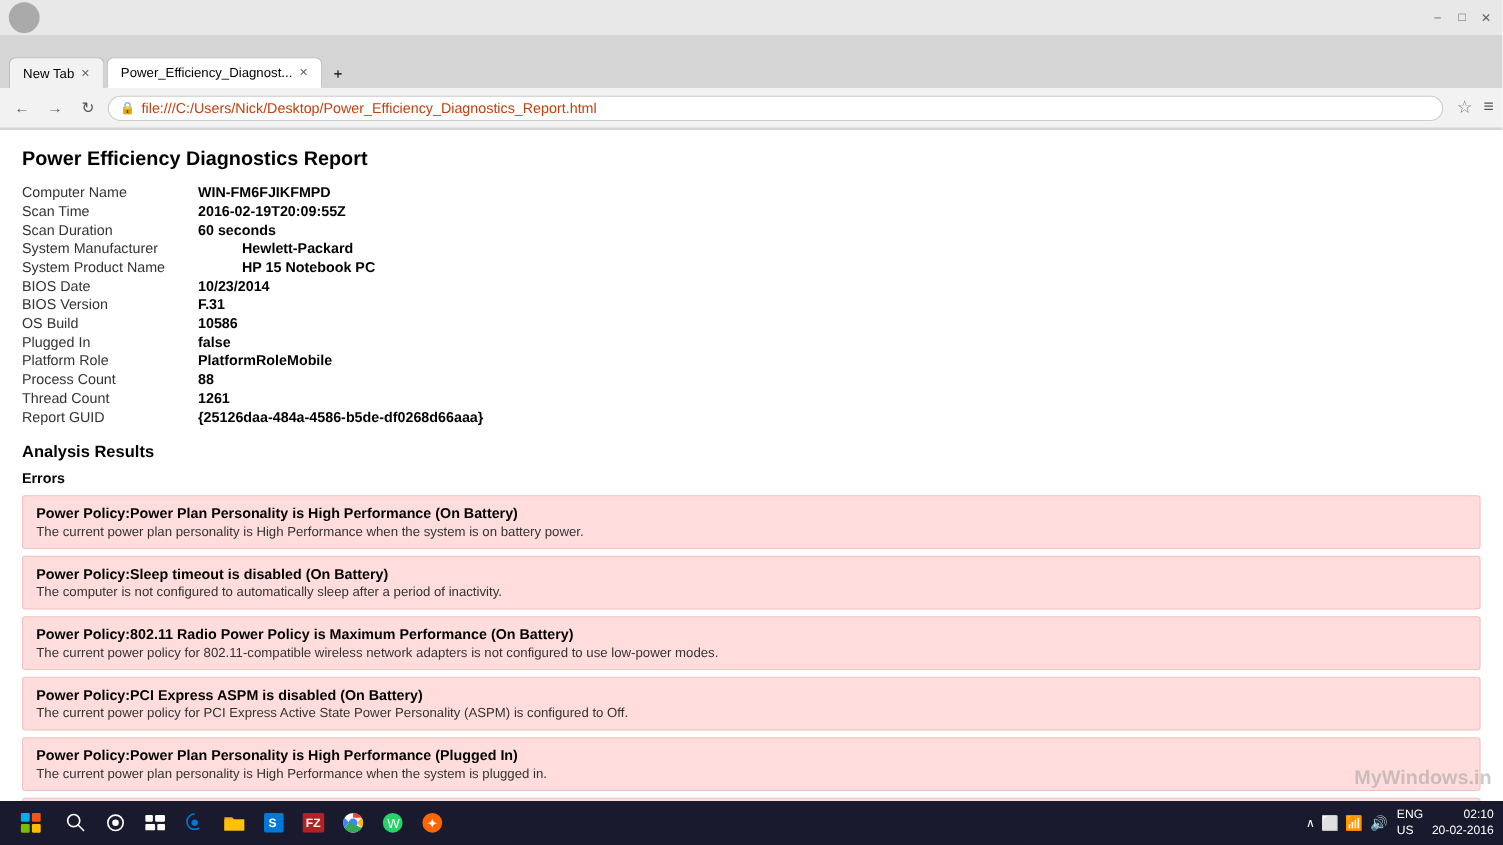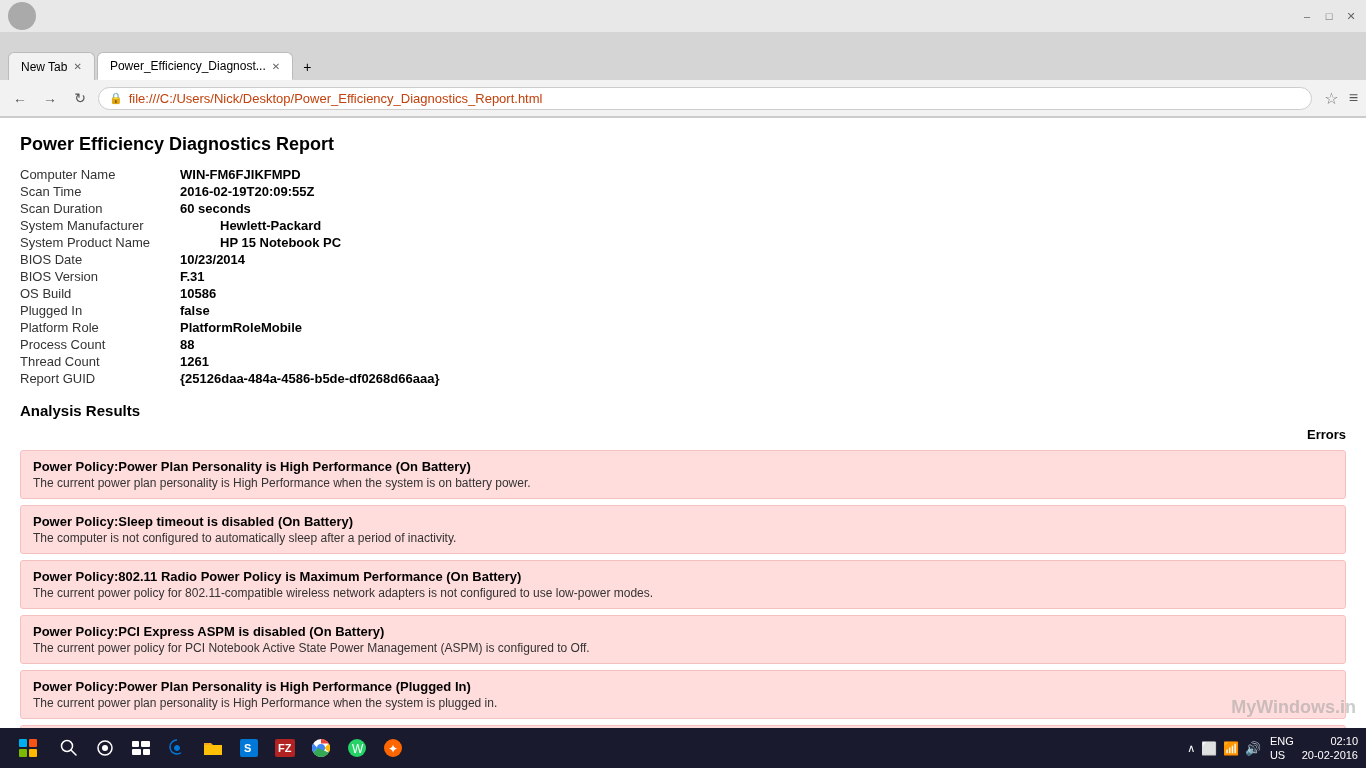--- a/index.html
+++ b/index.html
@@ -27,21 +27,21 @@
 
     
     .page-content { padding: 16px 20px; max-height: calc(768px - 32px - 28px - 40px - 40px); overflow-y: auto; }
     h1.report-title { font-size: 18px; font-weight: bold; margin-bottom: 12px; color: #000; }
     .info-table { margin-bottom: 16px; }
     .info-row { display: flex; margin-bottom: 2px; }
     .info-label { width: 160px; min-width: 160px; font-size: 13px; color: #333; }
     .info-value { font-size: 13px; color: #000; font-weight: 700; }
     .info-value.bold { font-weight: bold; padding-left: 40px; }
     h2.section-title { font-size: 15px; font-weight: bold; margin-bottom: 8px; margin-top: 8px; }
-    h3.subsection-title { font-size: 13px; font-weight: bold; margin-bottom: 8px; text-align: right; }
+    h3.subsection-title { font-size: 13px; font-weight: bold; margin-bottom: 8px; }
     .error-card { background: #ffdddd; border: 1px solid #f5c0c0; border-radius: 3px; padding: 8px 12px; margin-bottom: 6px; }
     .error-title { font-weight: bold; font-size: 13px; margin-bottom: 2px; }
     .error-desc { font-size: 12px; color: #333; }
 
     
     .taskbar { position: fixed; bottom: 0; left: 0; right: 0; height: 40px; background: #1a1a2e; display: flex; align-items: center; justify-content: space-between; padding: 0 8px; z-index: 100; }
     .taskbar-left { display: flex; align-items: center; gap: 6px; }
     .taskbar-icon { width: 30px; height: 30px; display: flex; align-items: center; justify-content: center; cursor: pointer; }
     .taskbar-right { display: flex; align-items: center; gap: 8px; font-size: 11px; color: #fff; }
     .systray { display: flex; align-items: center; gap: 6px; }
@@ -171,21 +171,21 @@
       <div class="error-card">
         <div class="error-title">Power Policy:Sleep timeout is disabled (On Battery)</div>
         <div class="error-desc">The computer is not configured to automatically sleep after a period of inactivity.</div>
       </div>
       <div class="error-card">
         <div class="error-title">Power Policy:802.11 Radio Power Policy is Maximum Performance (On Battery)</div>
         <div class="error-desc">The current power policy for 802.11-compatible wireless network adapters is not configured to use low-power modes.</div>
       </div>
       <div class="error-card">
         <div class="error-title">Power Policy:PCI Express ASPM is disabled (On Battery)</div>
-        <div class="error-desc">The current power policy for PCI Notebook Active State Power Management (ASPM) is configured to Off.</div>
+        <div class="error-desc">The current power policy for PCI Express Active State Power Personality (ASPM) is configured to Off.</div>
       </div>
       <div class="error-card">
         <div class="error-title">Power Policy:Power Plan Personality is High Performance (Plugged In)</div>
         <div class="error-desc">The current power plan personality is High Performance when the system is plugged in.</div>
       </div>
       <div class="error-card">
         <div class="error-title">Power Policy:Sleep timeout is disabled (Plugged In)</div>
       </div>
     </div>
 </div>

